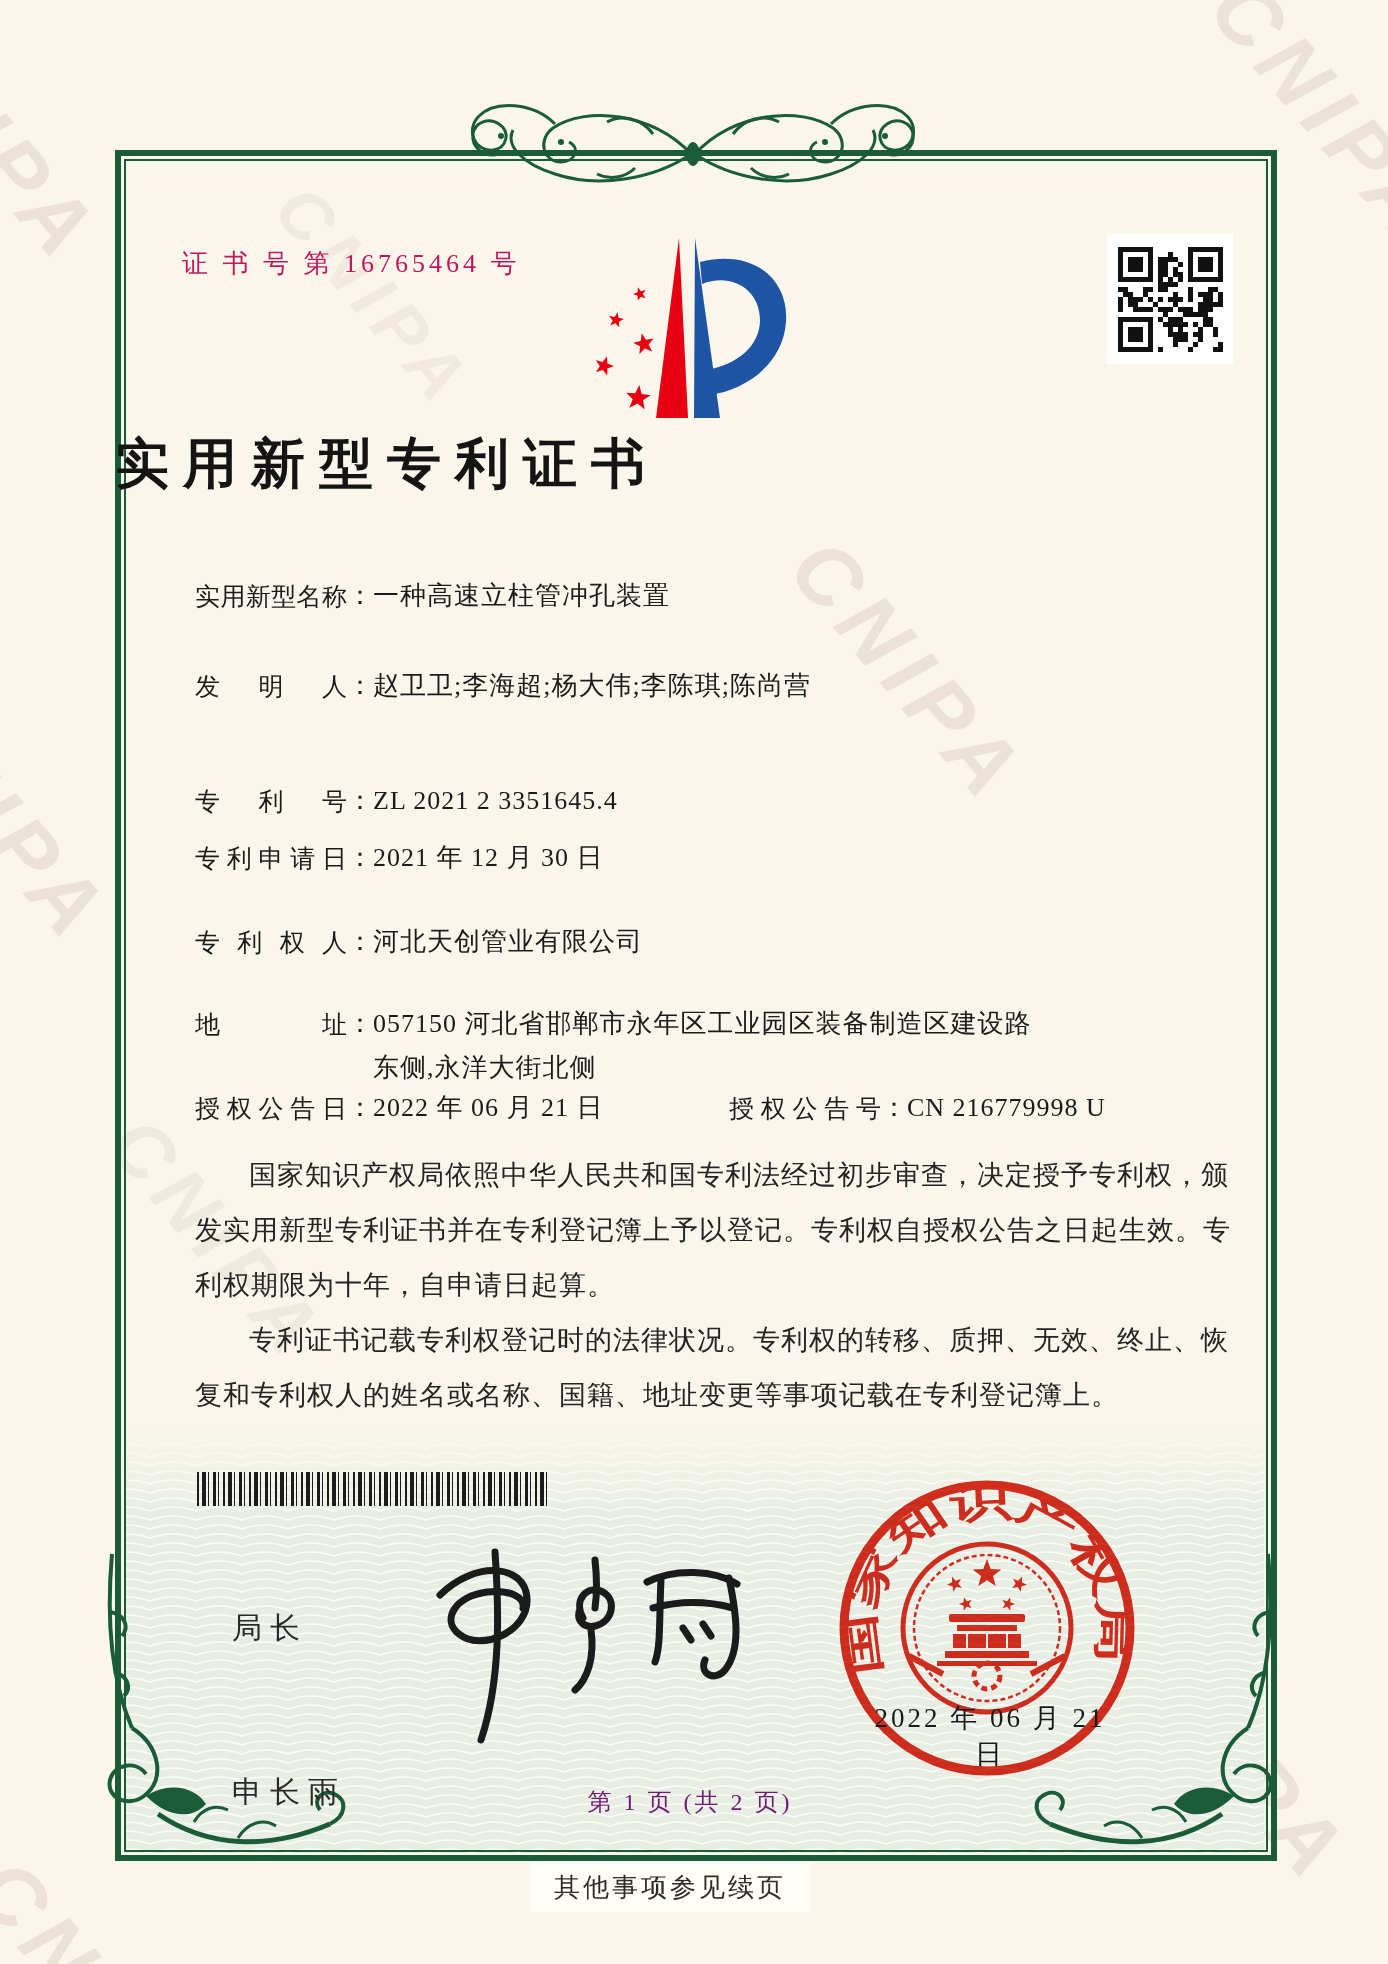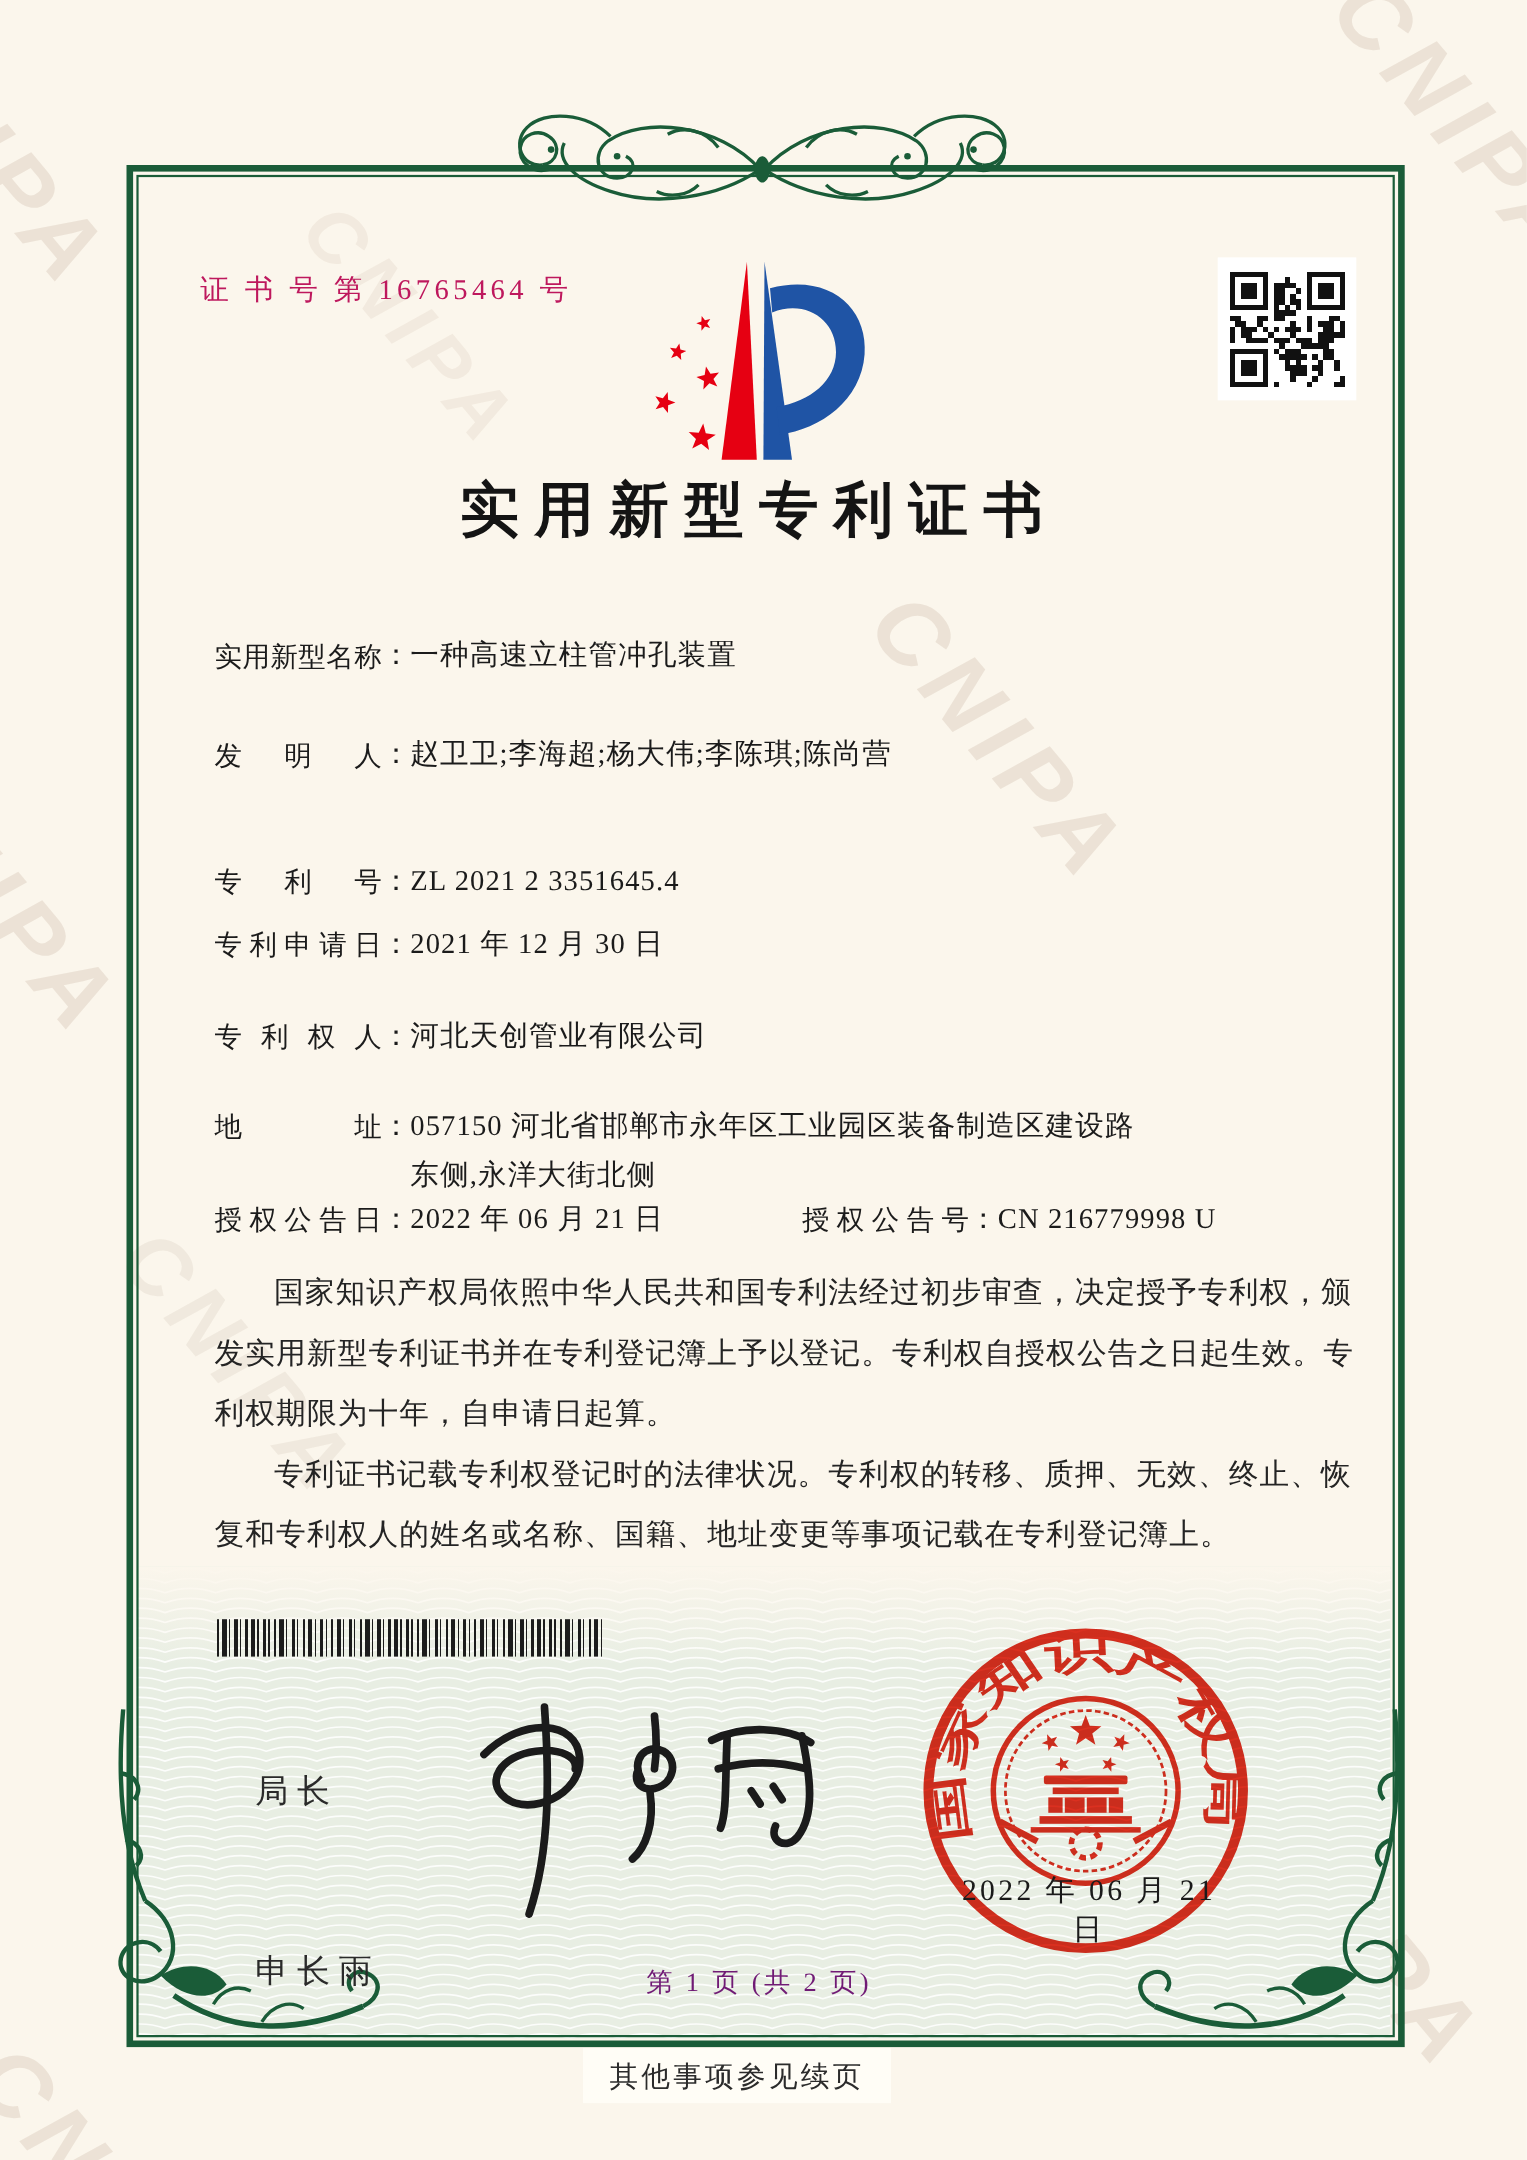--- a/index.html
+++ b/index.html
@@ -20,21 +20,21 @@
     transform:rotate(50deg);transform-origin:left top;
     white-space:nowrap;pointer-events:none;user-select:none;
   }
   
   .frame-outer{left:115px;top:150px;width:1150px;height:1699px;border:6px solid #1a5c38;}
   .frame-inner{position:absolute;left:3px;top:3px;right:3px;bottom:3px;border:2px solid #1a5c38;}
   
   .cert-no{left:182px;top:246px;font-size:26px;letter-spacing:4px;color:#be185d;}
   .logo{left:582px;top:232px;}
   .qr-box{left:1107px;top:234px;width:126px;height:130px;background:#fff;display:flex;align-items:center;justify-content:center;}
-  .title{left:115px;top:428px;width:1150px;text-align:center;
+  .title{left:115px;top:428px;width:1150px;
     font-size:54px;font-weight:700;letter-spacing:14px;color:#141414;}
   
   .frow{position:absolute;left:195px;font-size:26px;color:#1b1b1b;white-space:nowrap;}
   .flabel{display:inline-block;width:152px;font-size:25px;text-align:justify;text-align-last:justify;vertical-align:bottom;}
   .fcolon{display:inline-block;width:26px;}
   .fvalue{display:inline-block;letter-spacing:1px;}
   .addr2{position:absolute;left:373px;top:1050px;font-size:26px;letter-spacing:1px;}
   .grant-col2{position:absolute;left:518px;top:0;margin-left:16px;}
   
   .paras{left:195px;top:1148px;width:1045px;font-size:27px;line-height:55px;color:#242424;}

